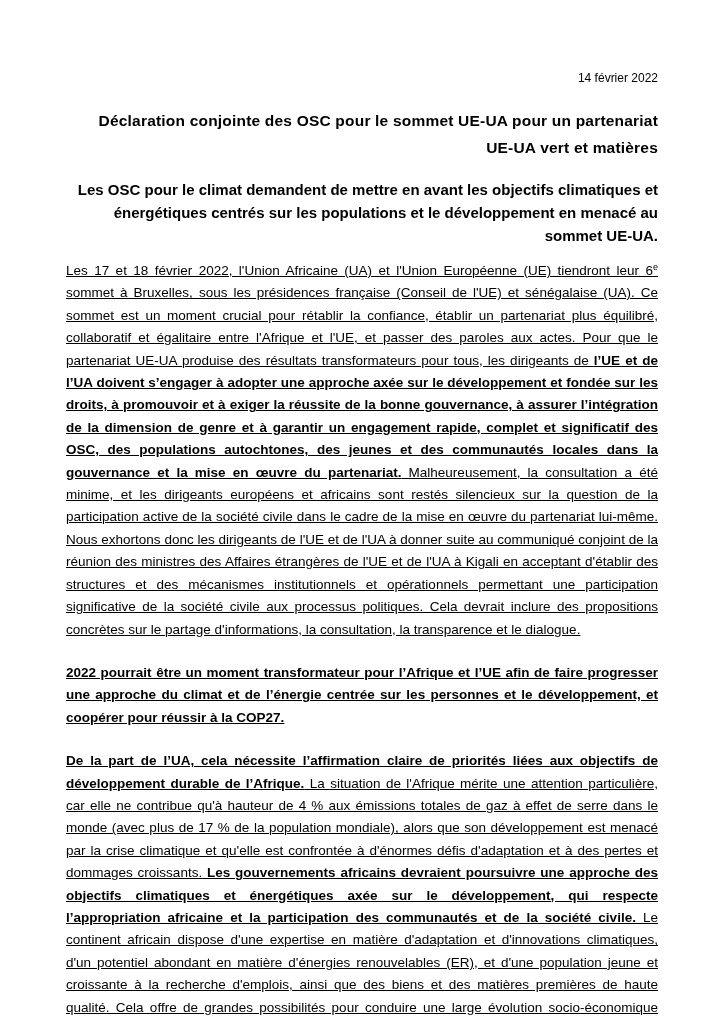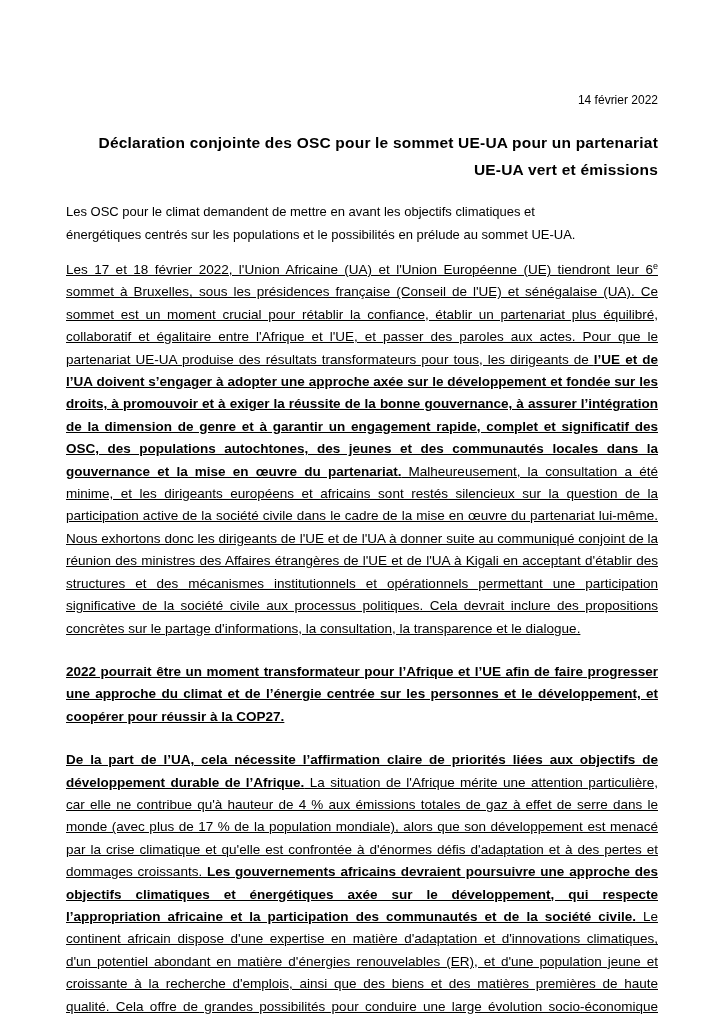--- a/index.html
+++ b/index.html
@@ -9,43 +9,43 @@
   }
   .page {
     position: relative;
     width: 725px;
     height: 1024px;
     margin: 0 auto;
     background: #ffffff;
     color: #000000;
     font-family: "Liberation Sans", sans-serif;
     box-sizing: border-box;
-    padding: 93px 67px 0 66px;
+    padding: 71px 67px 0 66px;
     overflow: hidden;
   }
   .doc-date {
     text-align: right;
     font-size: 12px;
     line-height: 15px;
     margin: 0 0 21px 0;
   }
   .doc-title {
     margin: 0;
     text-align: right;
     font-size: 15.5px;
     font-weight: bold;
     line-height: 27px;
     letter-spacing: 0.2px;
   }
   .doc-title .line { display: block; }
   .doc-subtitle {
     margin: 17px 0 0 0;
-    text-align: left;
-    font-size: 13px;
-    font-weight: normal;
+    text-align: right;
+    font-size: 15px;
+    font-weight: bold;
     line-height: 23px;
   }
   .doc-subtitle .line { display: block; }
   .doc-body {
     margin-top: 13px;
     font-size: 13.5px;
     line-height: 22.4px;
     text-align: justify;
   }
   .doc-body p {
@@ -60,26 +60,26 @@
 </style>
 </head>
 <body>
 
 <div class="page">
 
   <div class="doc-date">14 février 2022</div>
 
   <h1 class="doc-title">
     <span class="line">Déclaration conjointe des OSC pour le sommet UE-UA pour un partenariat</span>
-    <span class="line">UE-UA vert et émissions</span>
+    <span class="line">UE-UA vert et matières</span>
   </h1>
 
   <h2 class="doc-subtitle">
     <span class="line">Les OSC pour le climat demandent de mettre en avant les objectifs climatiques et</span>
-    <span class="line">énergétiques centrés sur les populations et le possibilités en prélude au sommet UE-UA.</span>
+    <span class="line">énergétiques centrés sur les populations et le développement en menacé au sommet UE-UA.</span>
   </h2>
 
   <div class="doc-body">
     <p><span>Les 17 et 18 février 2022, l'Union Africaine (UA) et l'Union Européenne (UE) tiendront leur 6</span><sup>e</sup><span> sommet à Bruxelles, sous les présidences française (Conseil de l'UE) et sénégalaise (UA). Ce sommet est un moment crucial pour rétablir la confiance, établir un partenariat plus équilibré, collaboratif et égalitaire entre l'Afrique et l'UE, et passer des paroles aux actes. Pour que le partenariat UE-UA produise des résultats transformateurs pour tous, les dirigeants de </span><span class="seg-bold">l’UE et de l’UA doivent s’engager à adopter une approche axée sur le développement et fondée sur les droits, à promouvoir et à exiger la réussite de la bonne gouvernance, à assurer l’intégration de la dimension de genre et à garantir un engagement rapide, complet et significatif des OSC, des populations autochtones, des jeunes et des communautés locales dans la gouvernance et la mise en œuvre du partenariat.</span><span> Malheureusement, la consultation a été minime, et les dirigeants européens et africains sont restés silencieux sur la question de la participation active de la société civile dans le cadre de la mise en œuvre du partenariat lui-même. Nous exhortons donc les dirigeants de l'UE et de l'UA à donner suite au communiqué conjoint de la réunion des ministres des Affaires étrangères de l'UE et de l'UA à Kigali en acceptant d'établir des structures et des mécanismes institutionnels et opérationnels permettant une participation significative de la société civile aux processus politiques. Cela devrait inclure des propositions concrètes sur le partage d'informations, la consultation, la transparence et le dialogue.</span></p>
     <p><span class="seg-bold">2022 pourrait être un moment transformateur pour l’Afrique et l’UE afin de faire progresser une approche du climat et de l’énergie centrée sur les personnes et le développement, et coopérer pour réussir à la COP27.</span></p>
     <p><span class="seg-bold">De la part de l’UA, cela nécessite l’affirmation claire de priorités liées aux objectifs de développement durable de l’Afrique.</span><span> La situation de l'Afrique mérite une attention particulière, car elle ne contribue qu'à hauteur de 4 % aux émissions totales de gaz à effet de serre dans le monde (avec plus de 17 % de la population mondiale), alors que son développement est menacé par la crise climatique et qu'elle est confrontée à d'énormes défis d'adaptation et à des pertes et dommages croissants. </span><span class="seg-bold">Les gouvernements africains devraient poursuivre une approche des objectifs climatiques et énergétiques axée sur le développement, qui respecte l’appropriation africaine et la participation des communautés et de la société civile.</span><span> Le continent africain dispose d'une expertise en matière d'adaptation et d'innovations climatiques, d'un potentiel abondant en matière d'énergies renouvelables (ER), et d'une population jeune et croissante à la recherche d'emplois, ainsi que des biens et des matières premières de haute qualité. Cela offre de grandes possibilités pour conduire une large évolution socio-économique vers une économie verte avec une chaîne de valeur durable et résiliente basée en Afrique.</span></p>
 
   </div>
 
 </div>

